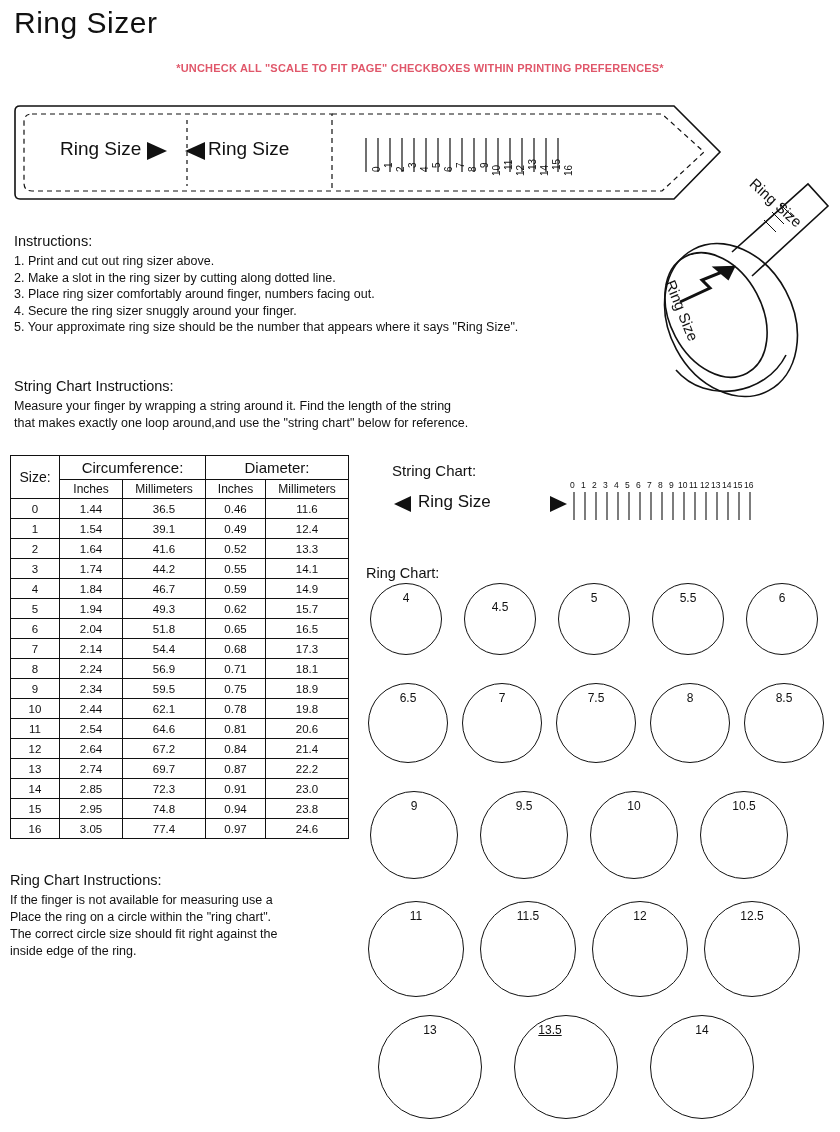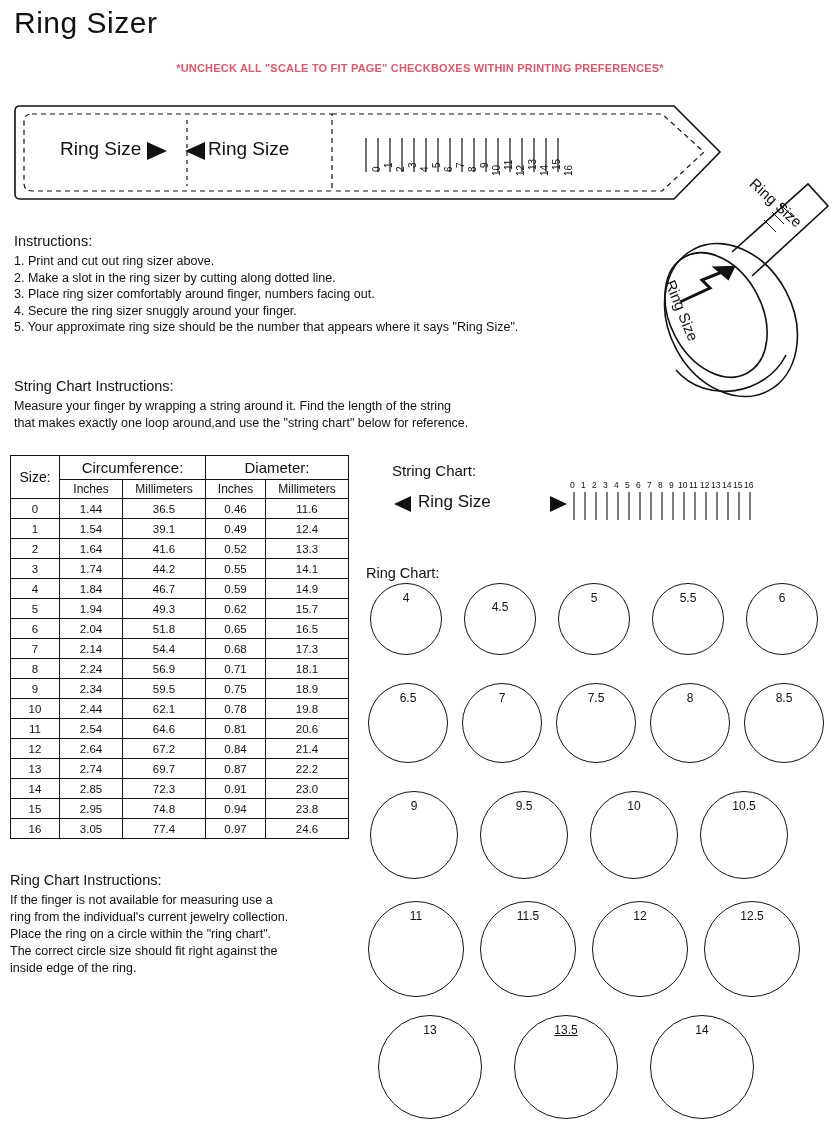--- a/index.html
+++ b/index.html
@@ -465,21 +465,20 @@
           <td>77.4</td>
           <td>0.97</td>
           <td>24.6</td>
         </tr>
       </tbody>
   </table>
 
   <div id="ring-chart-instructions">
     <div class="section-head">Ring Chart Instructions:</div>
     <div class="body-line">If the finger is not available for measuring use a</div>
-    <div class="body-line">ring from the individual's current jewelry collection.</div>
     <div class="body-line">Place the ring on a circle within the "ring chart".</div>
     <div class="body-line">The correct circle size should fit right against the</div>
     <div class="body-line">inside edge of the ring.</div>
   </div>
 
   <div id="string-chart">
     <div id="string-chart-title">String Chart:</div>
     <div class="sc-arrow-left"></div>
     <div id="sc-label">Ring Size</div>
     <div class="sc-arrow-right"></div>
@@ -557,18 +556,18 @@
       <div class="ring-circle-label" style="left: 56px; top: 326px;">11</div>
       <div class="ring-circle" style="left: 120px; top: 318px; width: 96px; height: 96px;"></div>
       <div class="ring-circle-label" style="left: 168px; top: 326px;">11.5</div>
       <div class="ring-circle" style="left: 232px; top: 318px; width: 96px; height: 96px;"></div>
       <div class="ring-circle-label" style="left: 280px; top: 326px;">12</div>
       <div class="ring-circle" style="left: 344px; top: 318px; width: 96px; height: 96px;"></div>
       <div class="ring-circle-label" style="left: 392px; top: 326px;">12.5</div>
       <div class="ring-circle" style="left: 18px; top: 432px; width: 104px; height: 104px;"></div>
       <div class="ring-circle-label" style="left: 70px; top: 440px;">13</div>
       <div class="ring-circle" style="left: 154px; top: 432px; width: 104px; height: 104px;"></div>
-      <div class="ring-circle-label" style="left: 206px; top: 440px; text-decoration: underline;">13.5</div>
+      <div class="ring-circle-label" style="left: 190px; top: 440px; text-decoration: underline;">13.5</div>
       <div class="ring-circle" style="left: 290px; top: 432px; width: 104px; height: 104px;"></div>
       <div class="ring-circle-label" style="left: 342px; top: 440px;">14</div>
     </div>
 
 </div>
 
 </body></html>

